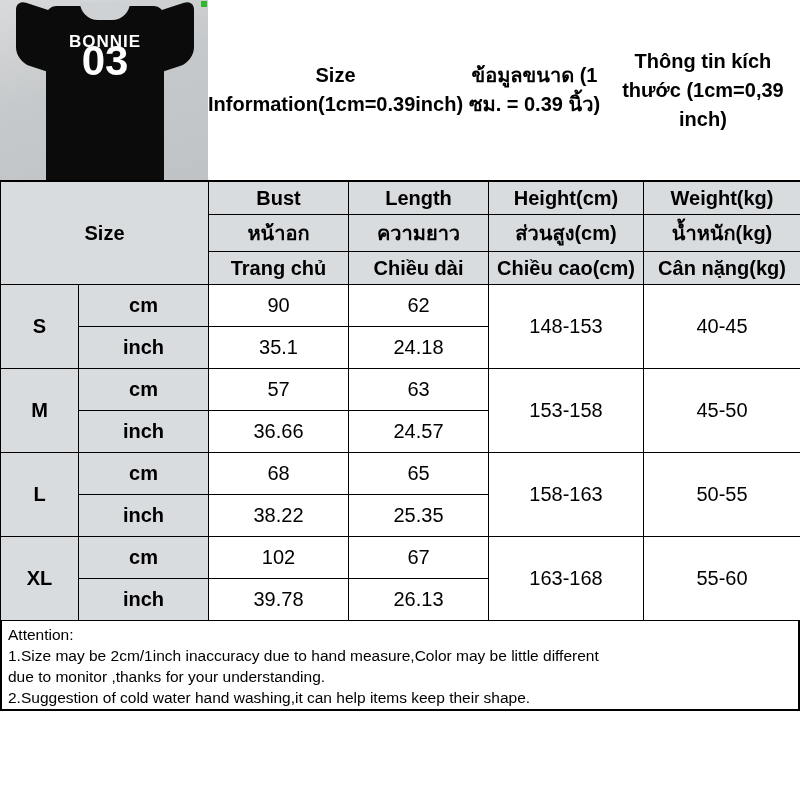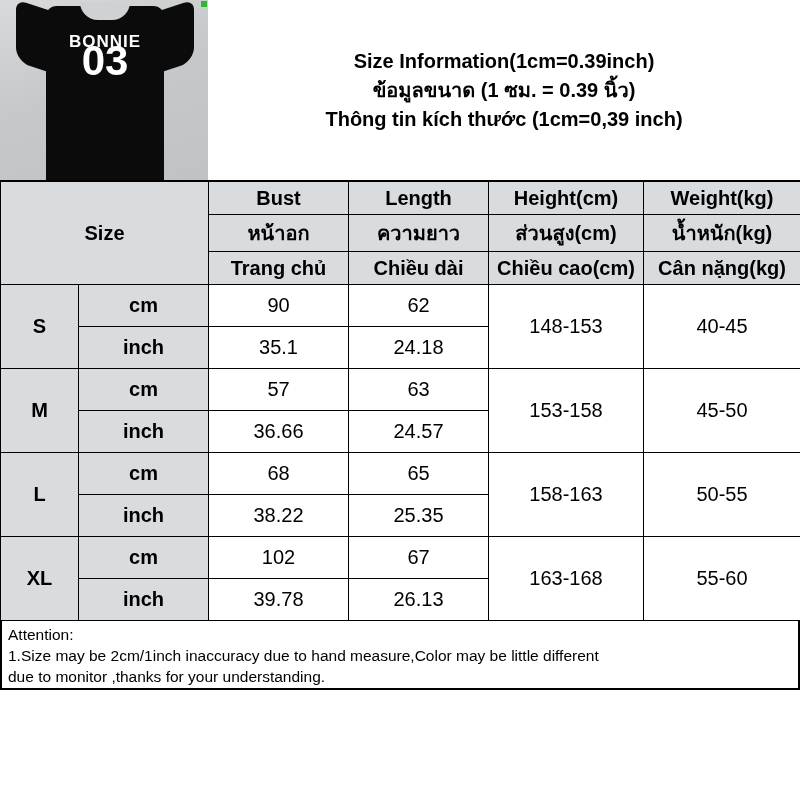--- a/index.html
+++ b/index.html
@@ -122,21 +122,21 @@
     background: #2eb82e;
   }
 
   .title-block {
     position: absolute;
     left: 208px;
     top: 0;
     width: 592px;
     height: 180px;
     display: flex;
-    flex-direction: column;
+    flex-direction: row;
     align-items: center;
     justify-content: center;
     text-align: center;
   }
   .title-line {
     font-size: 20px;
     font-weight: bold;
     line-height: 1.45;
     color: #000;
   }
@@ -324,16 +324,17 @@
         <td class="val-cell">39.78</td>
         <td class="val-cell">26.13</td>
       </tr>
     </tbody>
   </table>
 
   <div class="attention">
     <p>Attention:</p>
     <p>1.Size may be 2cm/1inch inaccuracy due to hand measure,Color may be little different</p>
     <p>due to monitor ,thanks for your understanding.</p>
+    <p>2.Suggestion of cold water hand washing,it can help items keep their shape.</p>
   </div>
 
   <div class="footer-space"></div>
 </div>
 
 </body></html>

